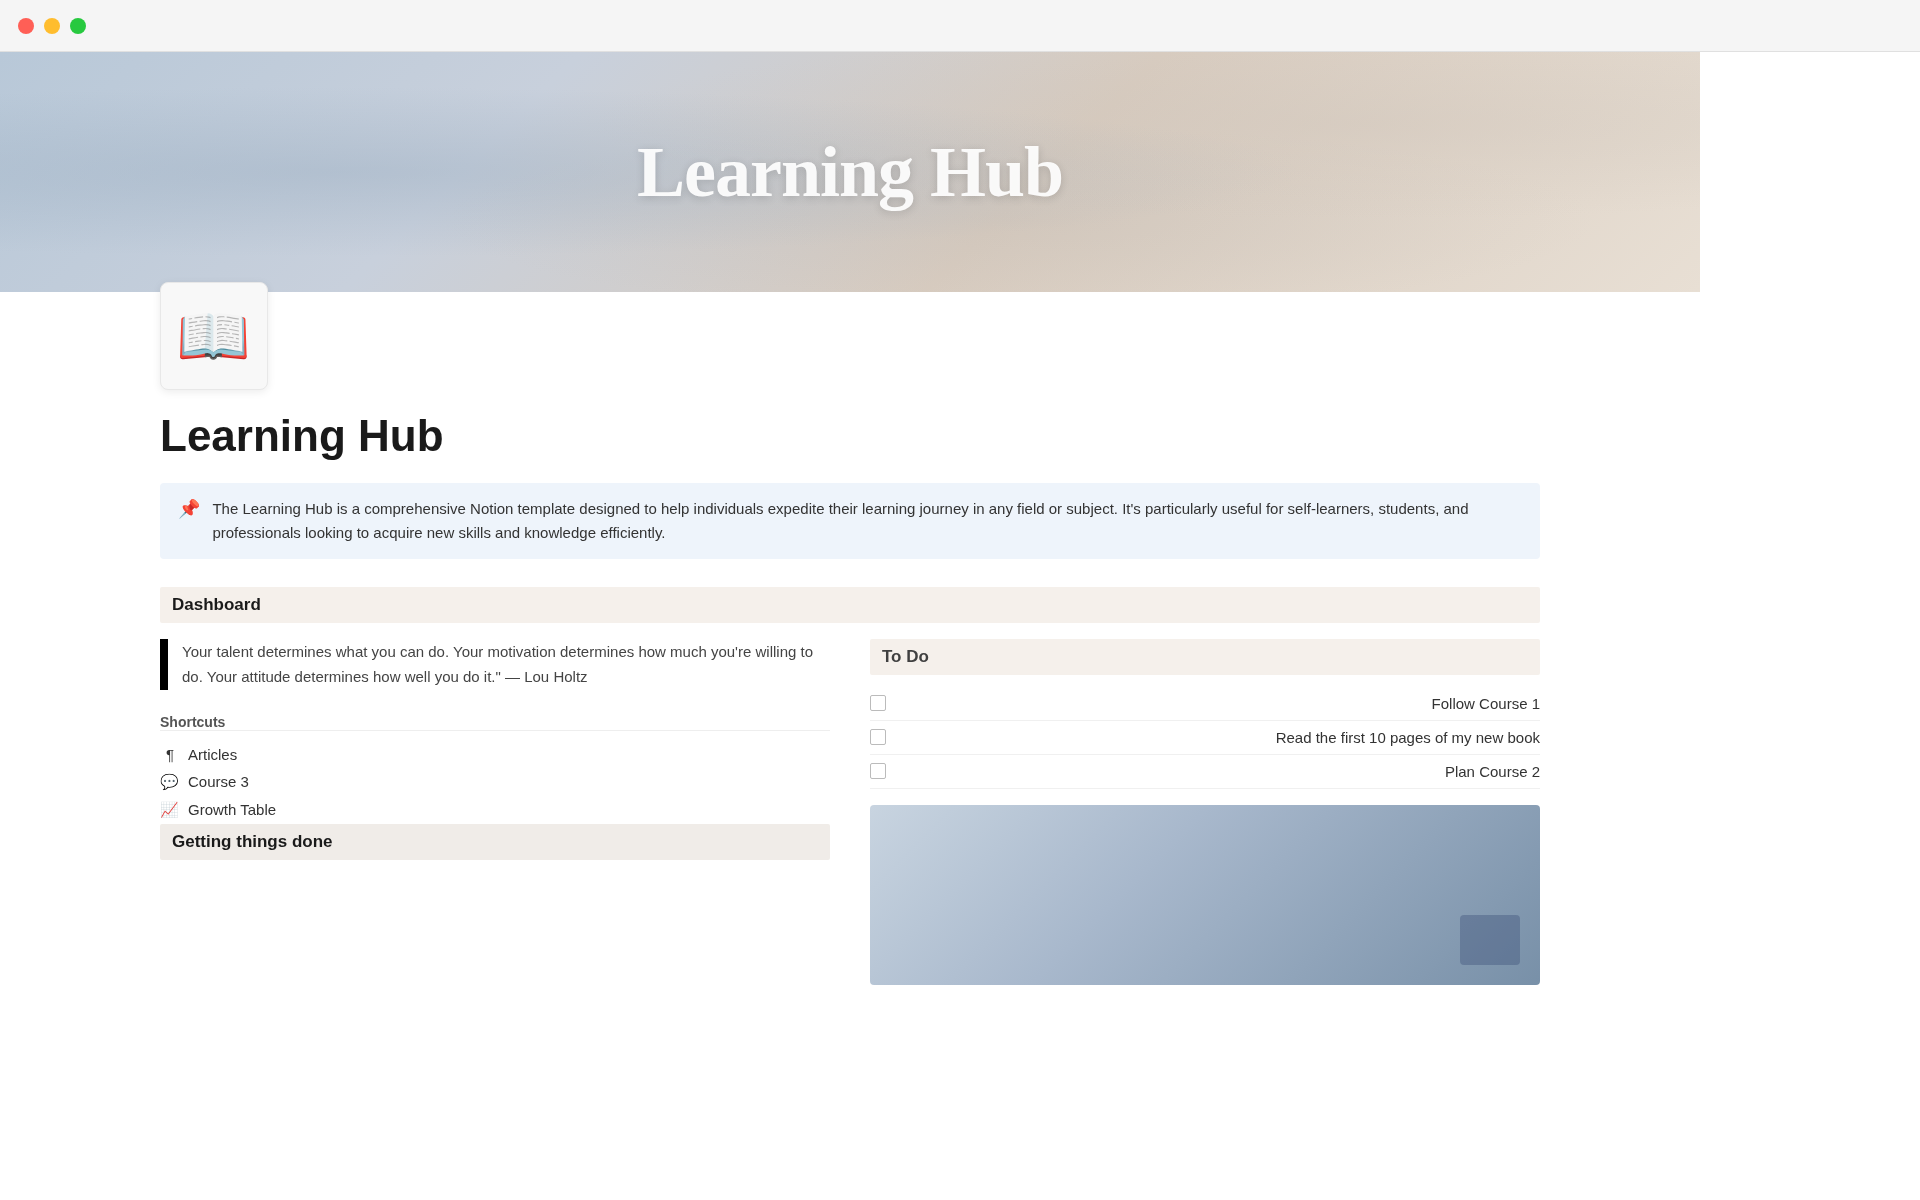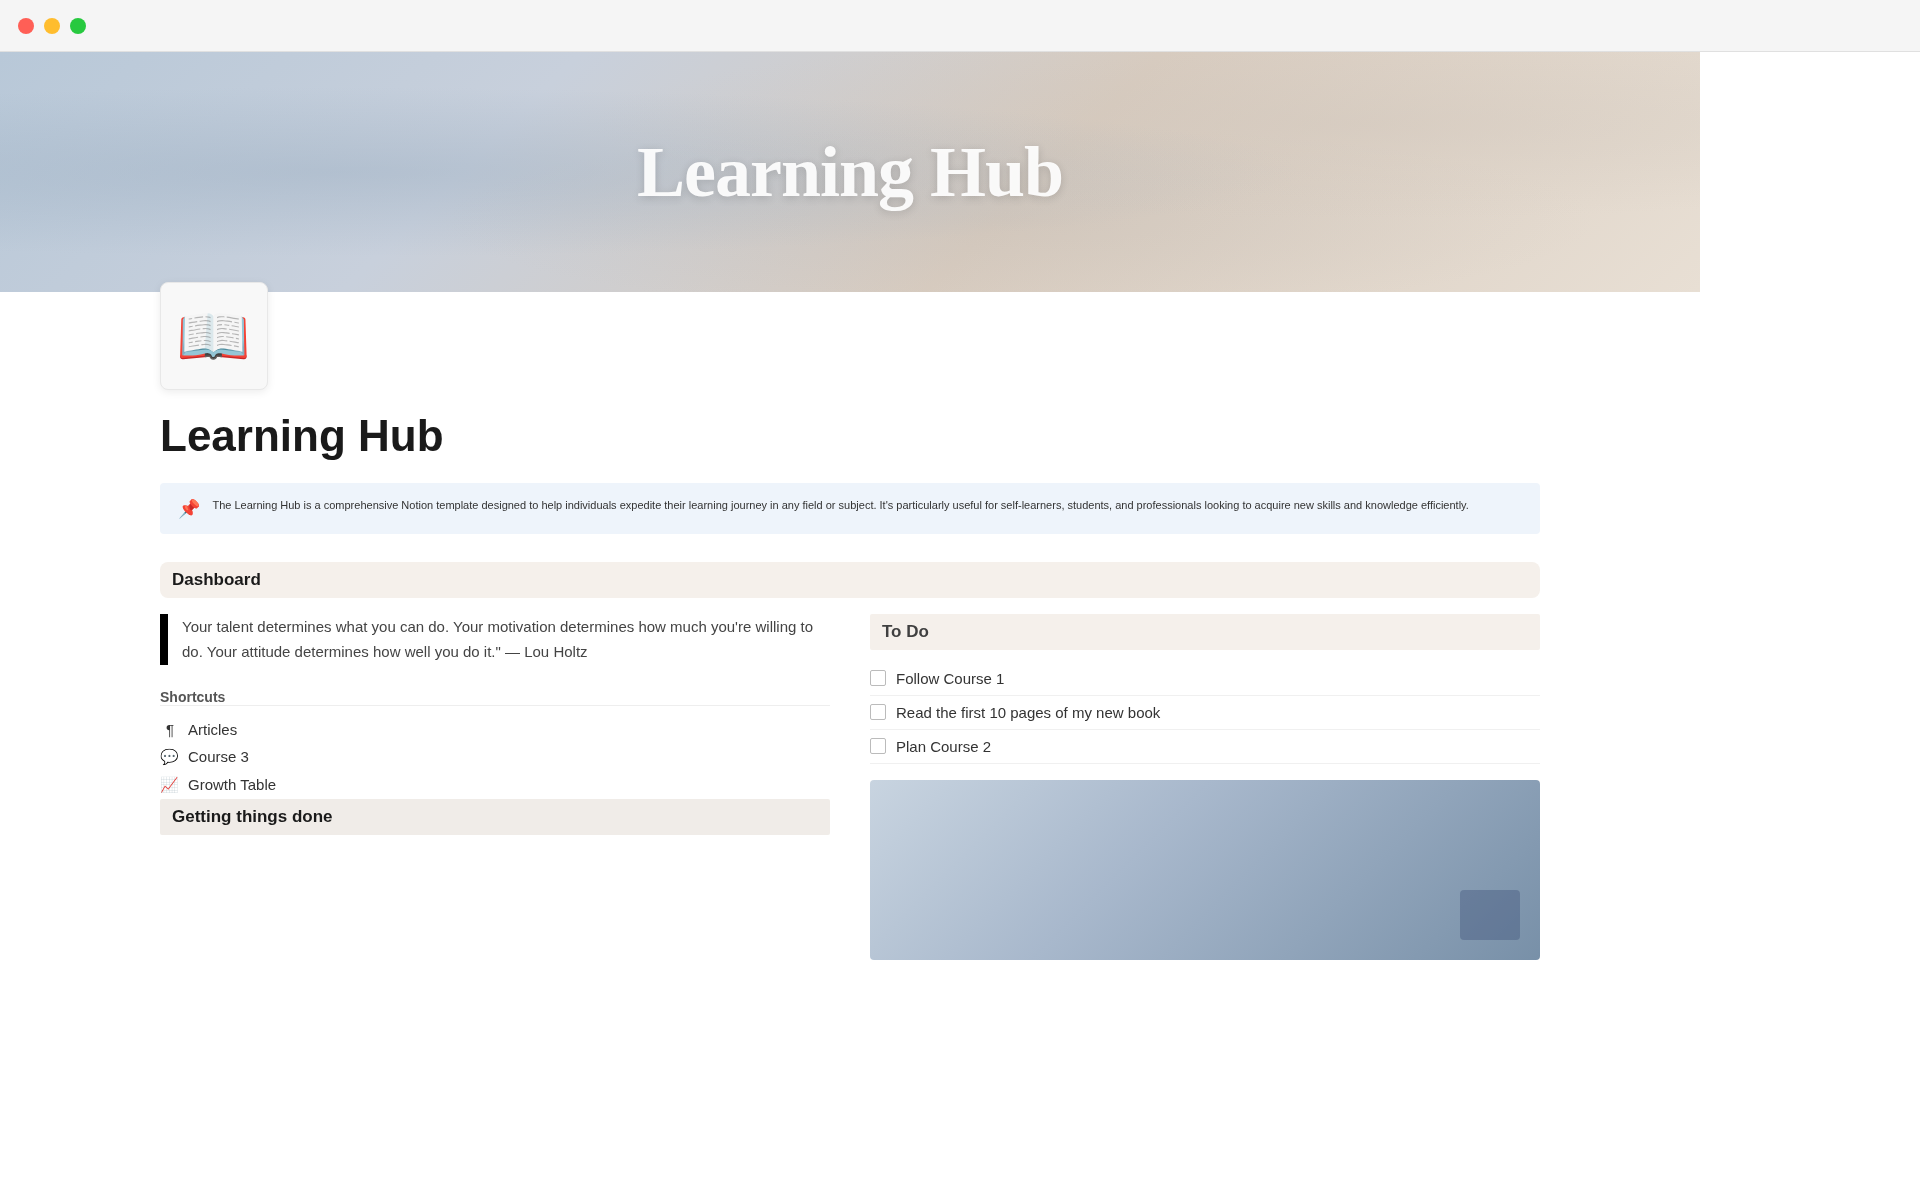--- a/index.html
+++ b/index.html
@@ -120,34 +120,34 @@
       margin-bottom: 28px;
     }
 
     .callout-icon {
       font-size: 18px;
       flex-shrink: 0;
       margin-top: 1px;
     }
 
     .callout-text {
-      font-size: 11px;
+      font-size: 15px;
       color: #333;
       line-height: 1.6;
     }
 
     
     .section-header {
       background: #f5f0eb;
       padding: 8px 12px;
       font-size: 17px;
       font-weight: 700;
       color: #1a1a1a;
       margin-bottom: 16px;
-      border-radius: 8px;
+      border-radius: 2px;
     }
 
     
     .two-col {
       display: grid;
       grid-template-columns: 1fr 1fr;
       gap: 40px;
       margin-top: 4px;
     }
 
@@ -216,20 +216,21 @@
       margin-bottom: 12px;
       border-radius: 2px;
     }
 
     .todo-item {
       display: flex;
       align-items: center;
       gap: 10px;
       padding: 8px 0;
       border-bottom: 1px solid #f0f0f0;
+      justify-content: space-between;
     }
 
     .todo-checkbox {
       width: 16px;
       height: 16px;
       border: 1.5px solid #bbb;
       border-radius: 2px;
       flex-shrink: 0;
       background: #fff;
       cursor: pointer;

